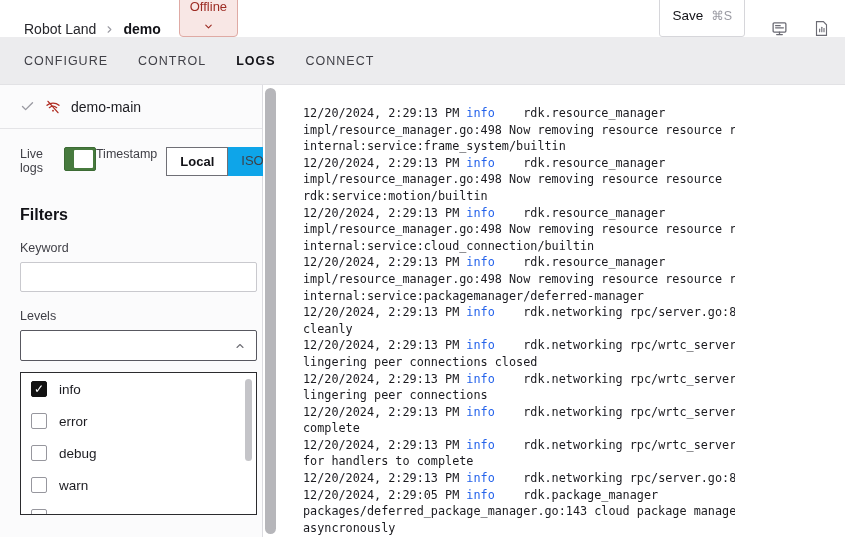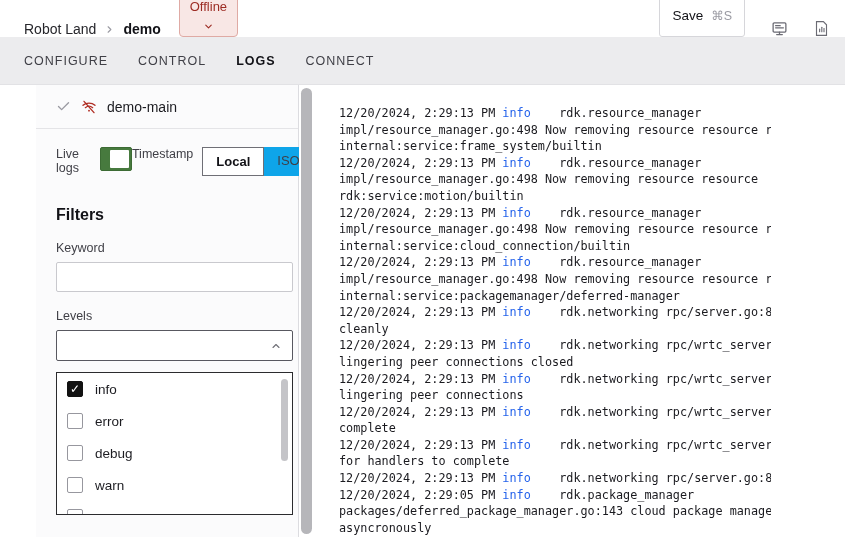--- a/index.html
+++ b/index.html
@@ -23,21 +23,21 @@
   .save-shortcut { color:#9a9aa2; font-size:12.5px; }
   .top-icon { margin-left:26px; display:flex; align-items:center; cursor:pointer; color:#6b6b74; }
 
   
   .tabbar { position:absolute; left:0; top:37px; width:845px; height:48px; background:#ececee;
     display:flex; align-items:center; padding:0 24px; gap:30px; border-bottom:1px solid #e2e2e5; }
   .tab { font-size:12.5px; letter-spacing:0.08em; color:#3f3f46; cursor:pointer; padding:4px 0; }
   .tab.active { font-weight:700; color:#121217; }
 
   
-  .content { position:absolute; left:0; top:85px; width:735px; height:452px; display:flex;margin-left:36px; }
+  .content { position:absolute; left:0; top:85px; width:735px; height:452px; display:flex; }
   .sidebar { position:relative; width:263px; height:452px; background:#fbfbfc;
     border-right:1px solid #dcdce0; }
   .main { position:relative; flex:1; height:452px; background:#fff; overflow:hidden; }
 
   
   .part-row { height:44px; display:flex; align-items:center; gap:10px; padding:0 20px;
     border-bottom:1px solid #e4e4e7; }
   .part-name { font-size:14px; font-weight:500; color:#1c1c21; }
 
   .controls { display:flex; padding:18px 20px 0 20px; }

